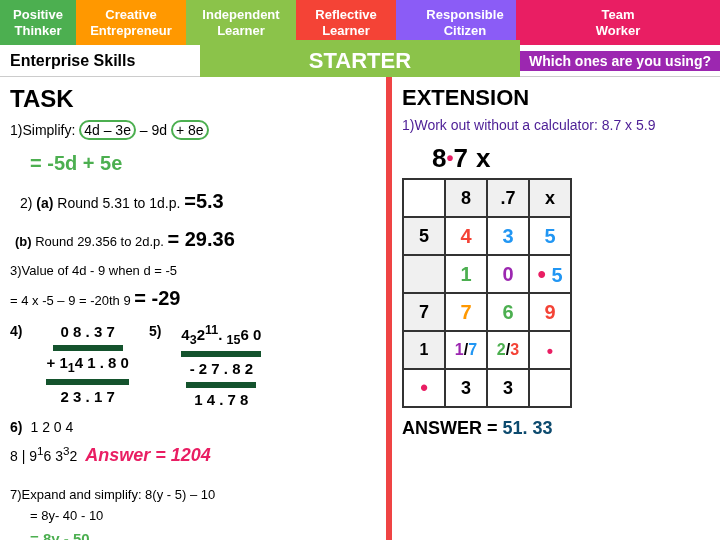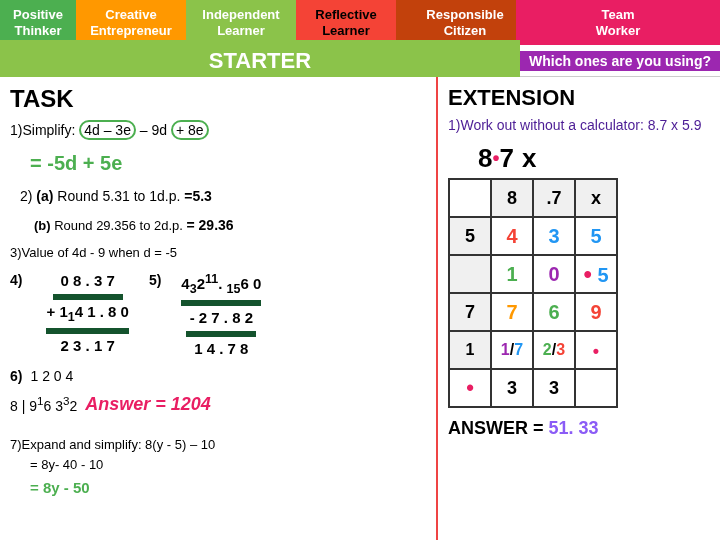--- a/index.html
+++ b/index.html
@@ -23,22 +23,22 @@
       justify-content: center;
       text-align: center;
       font-weight: bold;
       font-size: 13px;
       padding: 4px 6px;
       line-height: 1.2;
     }
     .tab-positive { background: #4CAF50; color: white; width: 76px; }
     .tab-creative { background: #FF9800; color: white; width: 110px; }
     .tab-independent { background: #8BC34A; color: white; width: 110px; }
-    .tab-reflective { background: #F44336; color: #000000; width: 100px; }
-    .tab-responsible { background: #c2410c; color: white; width: 120px; padding-left: 24px; }
+    .tab-reflective { background: #F44336; color: #ffffff; width: 100px; }
+    .tab-responsible { background: #8b5cf6; color: white; width: 120px; padding-left: 24px; }
     .tab-team { background: #E91E63; color: white; width: 100px; flex: 1; }
 
     
     .subheader {
       display: flex;
       height: 32px;
       align-items: center;
       background: #fff;
       border-bottom: 1px solid #ccc;
     }
@@ -70,21 +70,21 @@
     }
 
     
     .main {
       display: flex;
       height: calc(540px - 77px);
     }
 
     
     .task-panel {
-      width: 436px;
+      width: 386px;
       padding: 8px 10px;
       background: #fff;
       overflow: hidden;
     }
     .task-title {
       font-size: 24px;
       font-weight: bold;
       color: #000;
       margin-bottom: 6px;
     }
@@ -103,24 +103,24 @@
       padding: 0 3px;
     }
     .answer-line {
       font-size: 20px;
       font-weight: bold;
       color: #4CAF50;
       margin: 2px 0 6px 20px;
     }
     .bold-answer {
       font-weight: bold;
-      font-size: 14px;
+      font-size: 20px;
     }
     .item-2a { margin-left: 10px; }
-    .item-2b { margin-left: 24px; font-size: 13px; }
+    .item-2b { margin-left: 5px; font-size: 13px; }
     .item-3 { font-size: 13px; }
     .long-div {
       display: flex;
       gap: 20px;
       margin: 4px 0;
       font-size: 15px;
       font-weight: bold;
     }
     .long-div-col {
       display: flex;
@@ -147,21 +147,21 @@
       font-style: italic;
     }
     .item-7 { font-size: 13px; margin-top: 16px; }
     .green-bold { color: #4CAF50; font-weight: bold; font-size: 15px; }
 
     
     .extension-panel {
       flex: 1;
       padding: 8px 10px;
       background: #fff;
-      border-left: 2px solid #ef4444;
+      border-left: 6px solid #ef4444;
     }
     .extension-title {
       font-size: 22px;
       font-weight: bold;
       color: #000;
       margin-bottom: 6px;
     }
     .ext-item {
       font-size: 14px;
       color: #4c1d95;
@@ -189,21 +189,21 @@
     .cell-green { color: #4CAF50; }
     .cell-purple { color: #9C27B0; }
     .cell-orange { color: #FF9800; }
 
     .answer-final {
       font-size: 18px;
       font-weight: bold;
       color: #000;
       margin-top: 10px;
     }
-    .answer-final span { color: #8b5cf6; }
+    .answer-final span { color: #0c4a6e; }
   </style>
 </head>
 <body>
 
 <div class="header">
   <div class="tab tab-positive">
     <span>Positive<br>Thinker</span>
   </div>
   <div class="tab tab-creative">
     <span>Creative<br>Entrepreneur</span>
@@ -216,20 +216,21 @@
   </div>
   <div class="tab tab-responsible">
     <span>Responsible<br>Citizen</span>
   </div>
   <div class="tab tab-team">
     <span>Team<br>Worker</span>
   </div>
 </div>
 
 <div class="subheader">
+  <div class="enterprise-skills">Enterprise Skills</div>
   <div class="starter-label">STARTER</div>
   <div class="which-ones">Which ones are you using?</div>
 </div>
 
 <div class="main">
 
   <div class="task-panel">
     <div class="task-title">TASK</div>
     <div class="task-content">
 
@@ -246,20 +247,21 @@
         <span><b>(a)</b> Round 5.31 to 1d.p. </span>
         <span class="bold-answer">=5.3</span>
       </div>
       <div class="item item-2b">
         <span><b>(b)</b> Round 29.356 to 2d.p. </span>
         <span class="bold-answer">= 29.36</span>
       </div>
 
       <div class="item item-3">
         <div>3)Value of 4d - 9 when d = -5</div>
+        <div>= 4 x -5 – 9 = -20th 9 <span class="bold-answer">= -29</span></div>
       </div>
 
       <div class="long-div">
         <div style="margin-right:4px;font-size:14px;"><b>4)</b></div>
         <div class="long-div-col">
           <span class="underline">0 8 . 3 7</span>
           <span class="underline">+ 1<sub>1</sub>4 1 . 8 0</span>
           <span>2 3 . 1 7</span>
         </div>
         <div style="font-size:14px;"><b>5)</b></div>

